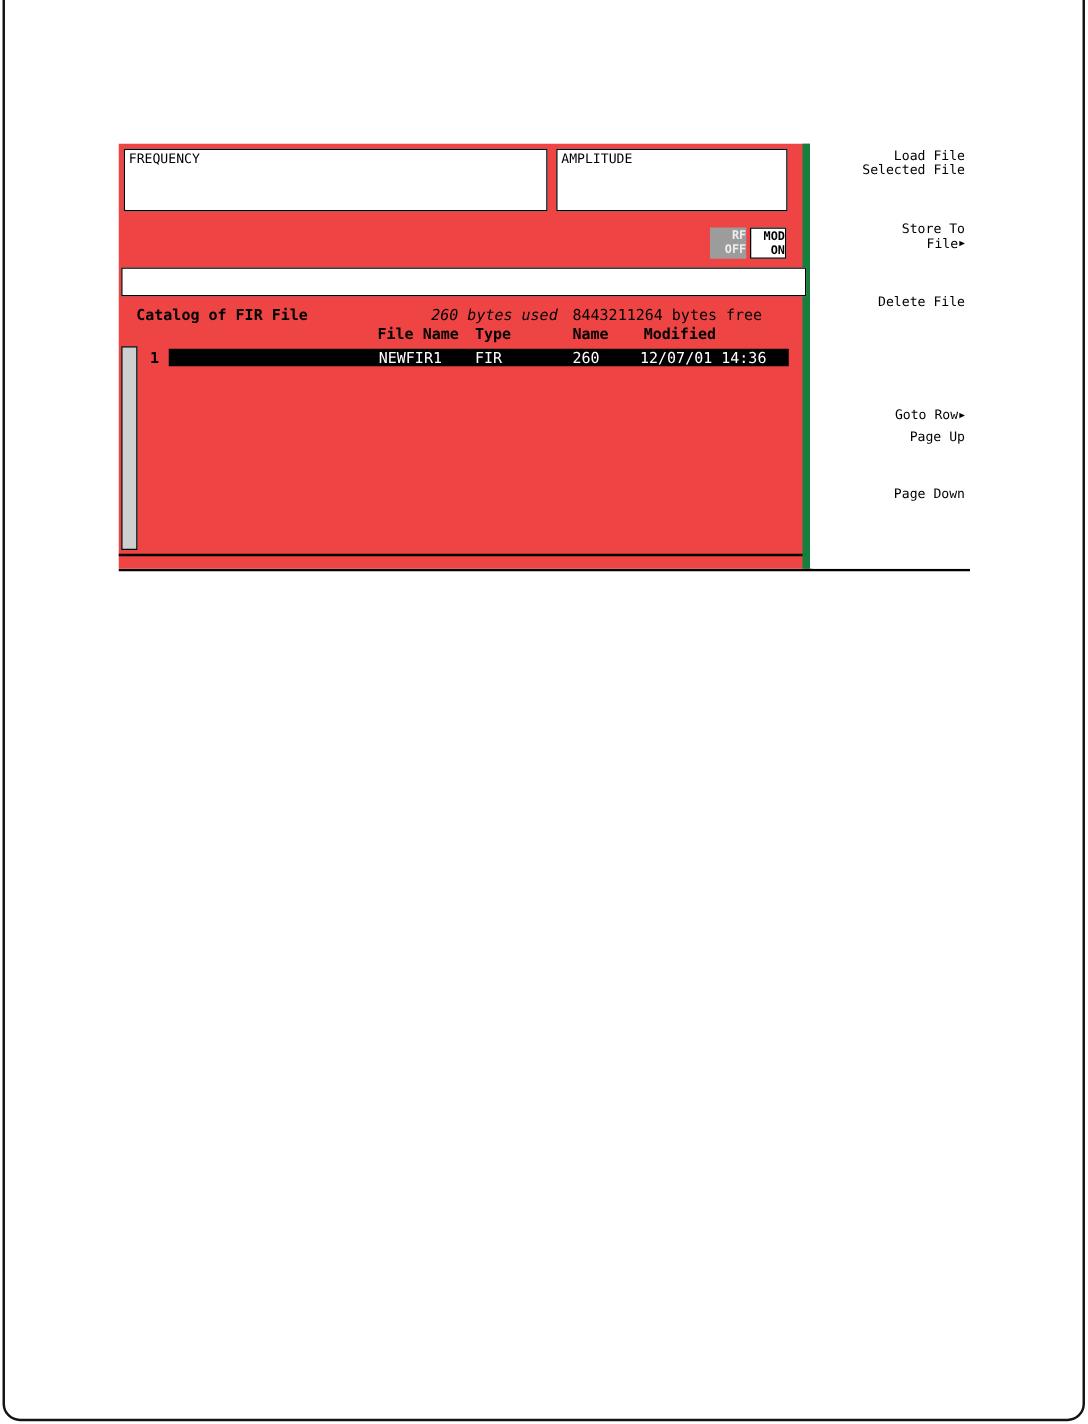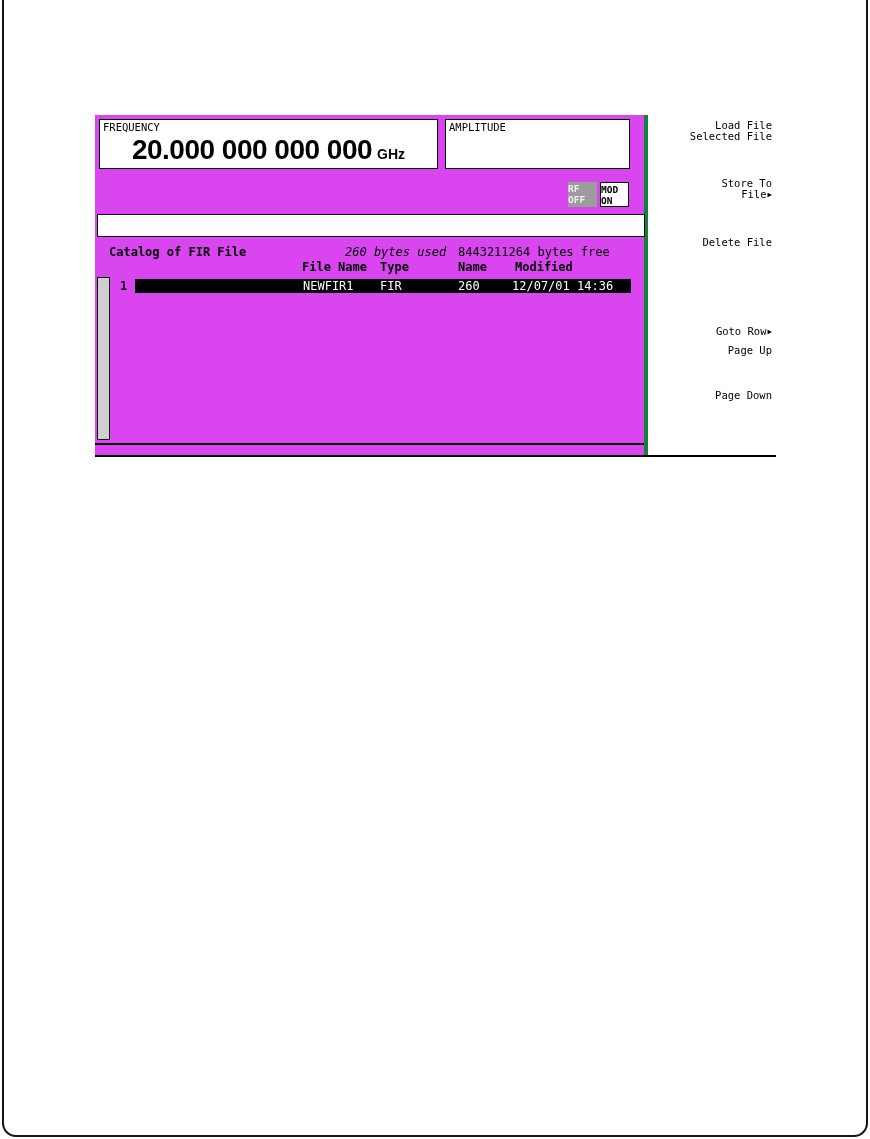--- a/index.html
+++ b/index.html
@@ -12,38 +12,38 @@
   }
 
   .instrument {
     position:absolute; left:95px; top:115px; width:681px; height:342px;
     border-bottom:2px solid #000;
   }
 
   
   .display {
     position:absolute; left:0; top:0; width:553px; height:340px;
-    background:#d946ef; border-right:4px solid #15803d;
+    background:#ef4444; border-right:6px solid #15803d;
   }
 
   .value-box { position:absolute; top:4px; height:50px; background:#fff; border:1px solid #000; }
   .freq-box { left:4px;  width:339px; }
   .amp-box  { left:350px; width:185px; }
   .box-label { position:absolute; left:3px; top:1px; font-size:10.5px; letter-spacing:0; }
   .box-value {
     position:absolute; left:0; bottom:2px; width:100%; text-align:center;
     font-family:"Liberation Sans", sans-serif; font-weight:bold; white-space:nowrap;
   }
   .freq-box .num { font-size:28px; letter-spacing:-0.5px; }
   .amp-box  .num { font-size:27px; }
   .unit { font-size:14px; margin-left:5px; }
 
   .badge {
     position:absolute; top:67px; width:29px; height:25px;
-    font-size:9.5px; line-height:11px; font-weight:bold; text-align:left; padding-top:1px;
+    font-size:9.5px; line-height:11px; font-weight:bold; text-align:right; padding-top:1px;
   }
   .badge-rf  { left:473px; background:#9c9c9c; color:#efefef; }
   .badge-mod { left:505px; background:#ffffff; color:#000; border:1px solid #000; }
   .badge span { display:block; }
 
   .entry-bar {
     position:absolute; left:2px; top:99px; width:548px; height:23px;
     background:#fff; border:1px solid #000; font-size:12px; padding:2px 4px;
   }
 
@@ -84,23 +84,20 @@
 <body>
 
 <div class="page-frame"></div>
 
 <div class="instrument">
 
   <div class="display">
 
     <div class="value-box freq-box">
       <span class="box-label">FREQUENCY</span>
-      <div class="box-value">
-        <span class="num">20.000 000 000 000</span><span class="unit">GHz</span>
-      </div>
     </div>
 
     <div class="value-box amp-box">
       <span class="box-label">AMPLITUDE</span>
     </div>
 
     <div class="badge badge-rf">
       <span>RF</span>
       <span>OFF</span>
     </div>

